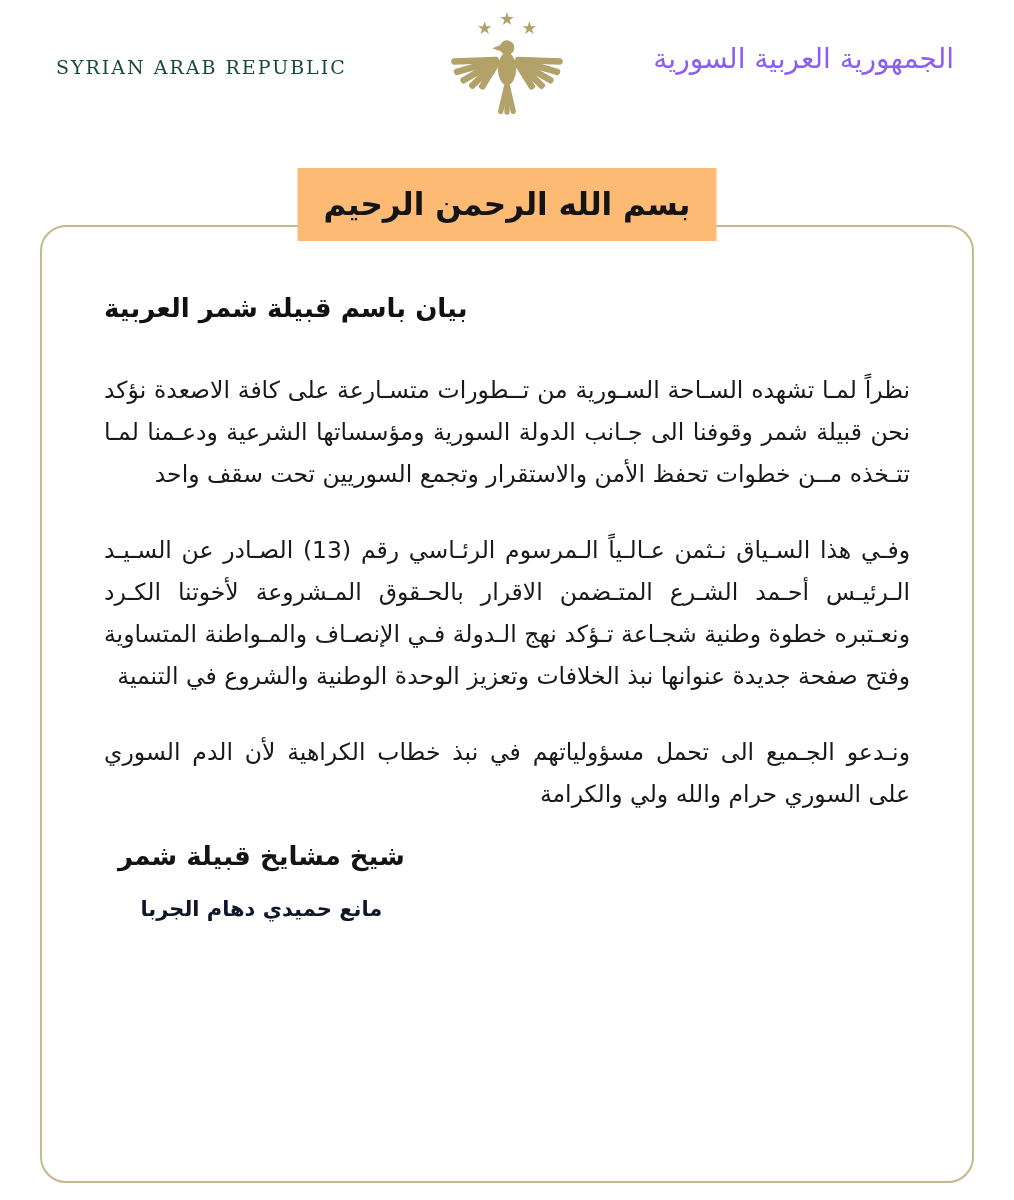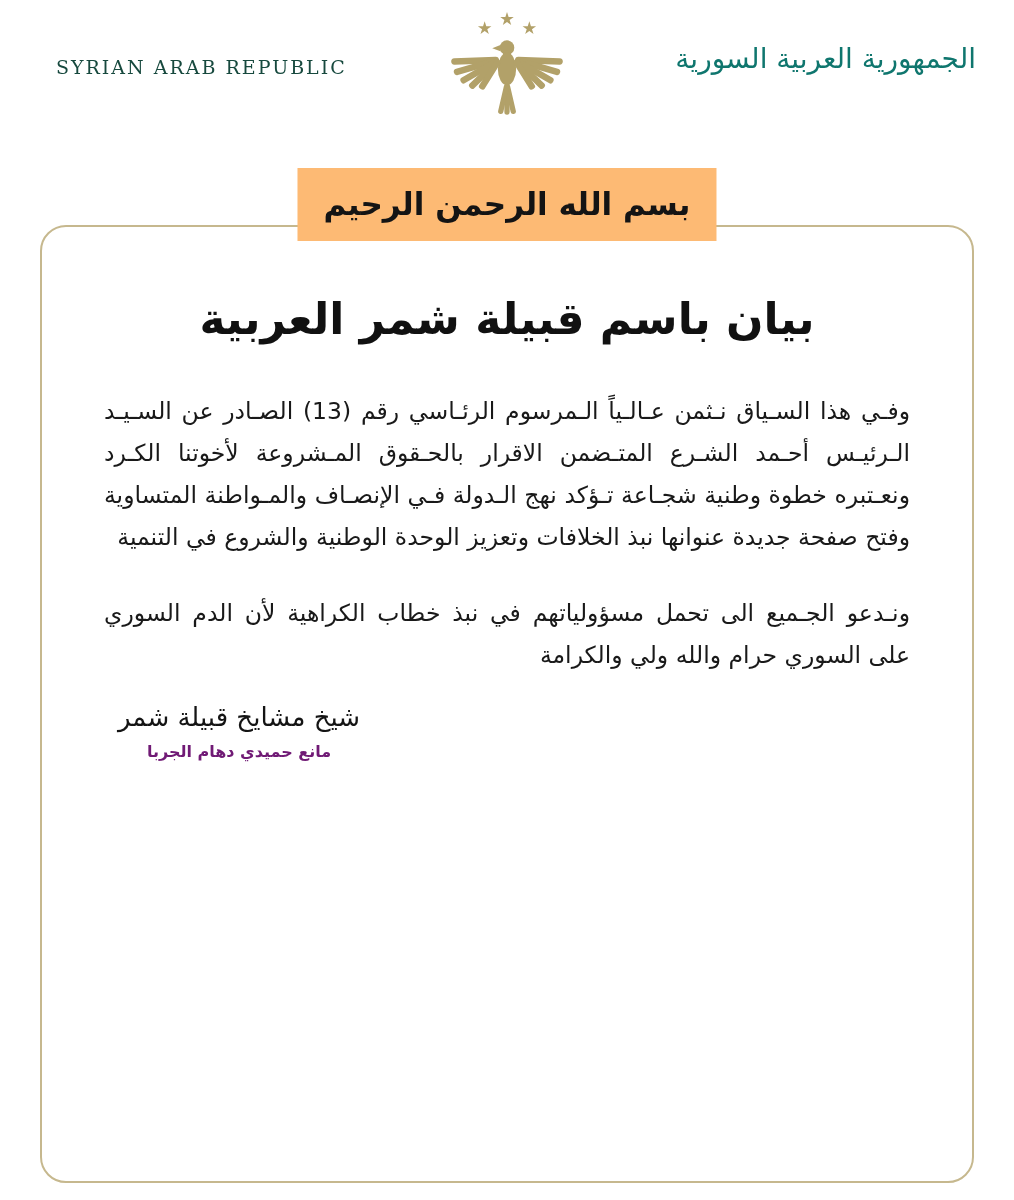--- a/index.html
+++ b/index.html
@@ -16,22 +16,22 @@
   }
   
   .top-header { position: absolute; top: 0; left: 0; right: 0; height: 150px; }
   .title-en {
     position: absolute; left: 56px; top: 56px;
     font-family: "DejaVu Serif", serif;
     font-size: 19px; letter-spacing: 2px;
     color: #17493e; white-space: nowrap;
   }
   .title-ar {
-    position: absolute; right: 38px; top: 42px;
-    font-size: 28px; color: #0f766e;
+    position: absolute; right: 60px; top: 42px;
+    font-size: 28px; color: #8b5cf6;
     direction: rtl; white-space: nowrap;
   }
   .emblem {
     position: absolute; left: 50%; top: 10px;
     transform: translateX(-50%);
     width: 132px; height: 120px;
   }
   
   .frame {
     position: absolute; left: 40px; right: 40px; top: 225px;
@@ -46,43 +46,43 @@
   .bismillah {
     position: absolute; top: 168px; left: 50%;
     transform: translateX(-50%);
     background: #fdba74;
     padding: 18px 26px;
     font-size: 31px; font-weight: bold; color: #141414;
     direction: rtl; white-space: nowrap;
     z-index: 3; line-height: 1.2;
   }
   .statement-title {
-    text-align: center;
-    font-size: 44px; font-weight: bold; color: #111111;
+    text-align: left;
+    font-size: 26px; font-weight: bold; color: #111111;
     margin: 6px 0 46px 0;
   }
   .body-text p {
     font-size: 23.5px; line-height: 42px;
     color: #191919;
     text-align: justify;
     margin-bottom: 34px;
   }
   .body-text p:last-of-type { margin-bottom: 0; }
   .signature {
     margin-top: 26px;
     text-align: left;
     padding-left: 14px;
   }
   .signature-inner {
     display: inline-block;
     text-align: center;
     direction: rtl;
   }
-  .sig-line1 { font-size: 26px; font-weight: normal; color: #141414; }
-  .sig-line2 { font-size: 16px; font-weight: bold; color: #701a75; margin-top: 10px; }
+  .sig-line1 { font-size: 26px; font-weight: bold; color: #141414; }
+  .sig-line2 { font-size: 21px; font-weight: bold; color: #0f172a; margin-top: 26px; }
 </style>
 </head>
 <body>
 
 <div class="page">
 
   <header class="top-header">
     <div class="title-en">SYRIAN ARAB REPUBLIC</div>
 
     <div class="emblem">
@@ -132,20 +132,21 @@
 
     <div class="title-ar">الجمهورية العربية السورية</div>
   </header>
 
   <div class="bismillah">بسم الله الرحمن الرحيم</div>
 
   <div class="frame">
     <h1 class="statement-title">بيان باسم قبيلة شمر العربية</h1>
 
     <div class="body-text">
+      <p>نظراً لمـا تشهده السـاحة السـورية من تــطورات متسـارعة على كافة الاصعدة نؤكد نحن قبيلة شمر وقوفنا الى جـانب الدولة السورية ومؤسساتها الشرعية ودعـمنا لمـا تتـخذه مــن خطوات تحفظ الأمن والاستقرار وتجمع السوريين تحت سقف واحد</p>
       <p>وفـي هذا السـياق نـثمن عـالـياً الـمرسوم الرئـاسي رقم (13) الصـادر عن السـيـد الـرئيـس أحـمد الشـرع المتـضمن الاقرار بالحـقوق المـشروعة لأخوتنا الكـرد ونعـتبره خطوة وطنية شجـاعة تـؤكد نهج الـدولة فـي الإنصـاف والمـواطنة المتساوية وفتح صفحة جديدة عنوانها نبذ الخلافات وتعزيز الوحدة الوطنية والشروع في التنمية</p>
       <p>ونـدعو الجـميع الى تحمل مسؤولياتهم في نبذ خطاب الكراهية لأن الدم السوري على السوري حرام والله ولي والكرامة</p>
     </div>
 
     <div class="signature">
       <div class="signature-inner">
         <div class="sig-line1">شيخ مشايخ قبيلة شمر</div>
         <div class="sig-line2">مانع حميدي دهام الجربا</div>
       </div>
     </div>

